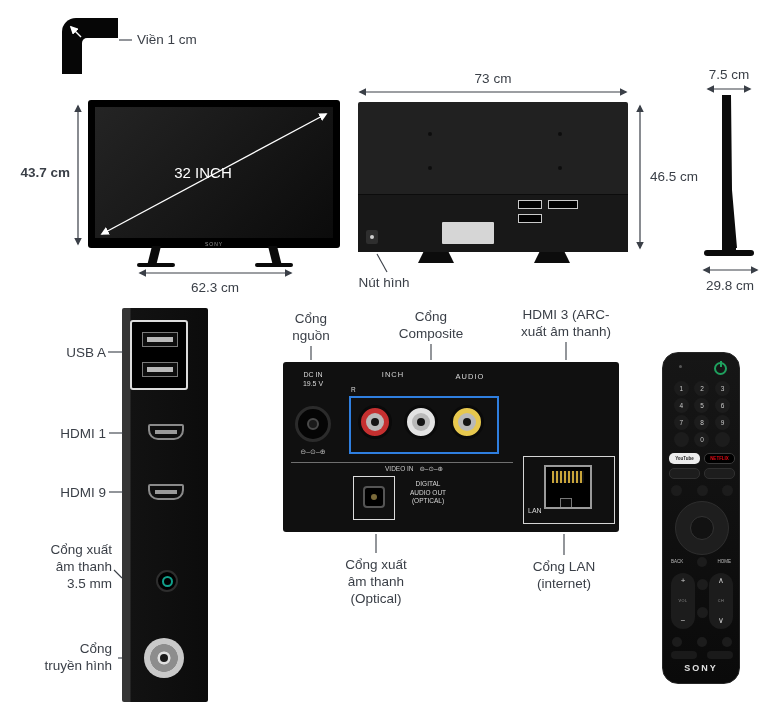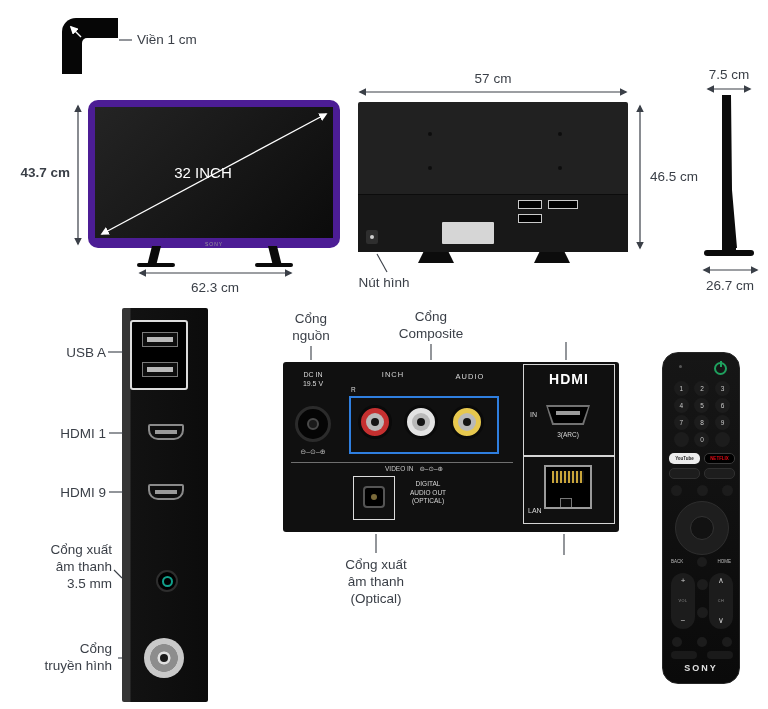--- a/index.html
+++ b/index.html
@@ -10,21 +10,21 @@
   .lbl { position:absolute; font-size:13.5px; color:#3a3f47; line-height:17px; z-index:40; }
   .lbl.c { text-align:center; }
   .lbl.r { text-align:right; }
   .lbl span { display:block; }
   #lines { position:absolute; left:0; top:0; z-index:50; pointer-events:none; }
   .dim  { stroke:#3a3f47; stroke-width:1.2; }
   .ldr  { stroke:#3a3f47; stroke-width:1.1; }
   .wline{ stroke:#ffffff; stroke-width:1.4; }
 
   
-  .tvfront { left:88px; top:100px; width:252px; height:148px; background:#4c1d95; border-radius:10px; }
+  .tvfront { left:88px; top:100px; width:252px; height:148px; background:#000000; border-radius:3px; }
   .leg { background:#0a0a0a; transform-origin:top center; }
   .foot { background:#0a0a0a; border-radius:2px; }
 
   
   .tvback { left:358px; top:102px; width:270px; height:150px; background:#212121; border-radius:2px; }
   .screw { width:4px; height:4px; border-radius:50%; background:#0d0d0d; }
   .cutout { border:1px solid #c9c9c9; background:#000; }
 
   
   .sidepanel { left:122px; top:308px; width:86px; height:394px; border-radius:2px;
@@ -116,31 +116,31 @@
     <div class="abs cutout" style="left:160px;top:98px;width:24px;height:9px;"></div>
     <div class="abs cutout" style="left:190px;top:98px;width:30px;height:9px;"></div>
     <div class="abs cutout" style="left:160px;top:112px;width:24px;height:9px;"></div>
     <div class="abs" style="left:84px;top:120px;width:52px;height:22px;background:#d6d6d6;border-radius:1px;"></div>
     <div class="abs" style="left:8px;top:128px;width:12px;height:14px;background:#2e2e2e;border-radius:2px;">
       <div class="abs" style="left:4px;top:5px;width:4px;height:4px;border-radius:50%;background:#cfcfcf;"></div>
     </div>
   </div>
   <div class="abs" style="left:418px;top:252px;width:36px;height:11px;background:#0c0c0c;clip-path:polygon(15% 0,85% 0,100% 100%,0 100%);"></div>
   <div class="abs" style="left:534px;top:252px;width:36px;height:11px;background:#0c0c0c;clip-path:polygon(15% 0,85% 0,100% 100%,0 100%);"></div>
-  <div class="lbl c" style="left:433px;top:70px;width:120px;">57 cm</div>
+  <div class="lbl c" style="left:433px;top:70px;width:120px;">73 cm</div>
   <div class="lbl" style="left:650px;top:168px;text-align:right;">46.5 cm</div>
   <div class="lbl c" style="left:336px;top:274px;width:96px;">Nút hình</div>
 
   <svg class="abs" style="left:698px;top:90px;" width="64" height="172">
     <path d="M24 5 L33 5 L34 100 L39 158 L24 158 Z" fill="#0b0b0b"></path>
     <rect x="6" y="160" width="50" height="6" rx="3" fill="#0b0b0b"></rect>
     <rect x="24" y="154" width="14" height="8" fill="#0b0b0b"></rect>
   </svg>
   <div class="lbl c" style="left:699px;top:66px;width:60px;">7.5 cm</div>
-  <div class="lbl c" style="left:696px;top:277px;width:68px;">26.7 cm</div>
+  <div class="lbl c" style="left:696px;top:277px;width:68px;">29.8 cm</div>
 
   <div class="abs sidepanel">
     <div class="abs" style="left:8px;top:12px;width:58px;height:70px;border:2px solid #dcdcdc;border-radius:3px;background:#000;">
       <div class="abs" style="left:10px;top:10px;width:36px;height:15px;background:#0d0d0d;border:1px solid #7a7a7a;">
         <div class="abs" style="left:4px;top:4px;right:4px;height:5px;background:#b9b9b9;"></div>
       </div>
       <div class="abs" style="left:10px;top:40px;width:36px;height:15px;background:#0d0d0d;border:1px solid #7a7a7a;">
         <div class="abs" style="left:4px;top:4px;right:4px;height:5px;background:#b9b9b9;"></div>
       </div>
     </div>
@@ -211,51 +211,50 @@
       <div class="abs" style="left:9px;top:9px;width:22px;height:22px;background:#000;border:2px solid #555;border-radius:4px;display:flex;align-items:center;justify-content:center;">
         <div style="width:6px;height:6px;border-radius:50%;background:#7a6a3a;"></div>
       </div>
     </div>
     <div class="wtxt" style="left:116px;top:118px;width:58px;text-align:center;font-size:6.5px;line-height:8.5px;">
       <span style="display:block;">DIGITAL</span>
       <span style="display:block;">AUDIO OUT</span>
       <span style="display:block;">(OPTICAL)</span>
     </div>
 
-    <div class="abs" style="left:240px;top:2px;width:92px;height:92px;border:1.5px solid #d5d5d5;">
-      <div class="wtxt" style="left:0;right:0;top:6px;text-align:center;font-size:14px;font-weight:bold;letter-spacing:1px;color:#fff;">HDMI</div>
-      <div class="wtxt" style="left:6px;top:46px;font-size:7px;">IN</div>
-      <div class="abs" style="left:22px;top:40px;width:44px;height:20px;background:#727272;clip-path:polygon(0 0,100% 0,86% 100%,14% 100%);">
-        <div class="abs" style="left:2px;top:2px;right:2px;bottom:2px;background:#000;clip-path:polygon(0 0,100% 0,86% 100%,14% 100%);"></div>
-        <div class="abs" style="left:10px;right:10px;top:6px;height:4px;background:#9a9a9a;"></div>
-      </div>
-      <div class="wtxt" style="left:20px;top:66px;width:48px;text-align:center;font-size:6.5px;">3(ARC)</div>
-    </div>
 
     <div class="abs" style="left:240px;top:94px;width:92px;height:68px;border:1.5px solid #d5d5d5;">
       <div class="abs" style="left:20px;top:8px;width:48px;height:44px;background:#000;border:2px solid #9a9a9a;">
         <div class="abs" style="left:6px;top:4px;width:32px;height:12px;background:repeating-linear-gradient(90deg,#c9a53a 0 2px,#101010 2px 4px);"></div>
         <div class="abs" style="left:14px;bottom:0;width:12px;height:9px;border:1px solid #777;border-bottom:none;background:#0a0a0a;"></div>
       </div>
       <div class="wtxt" style="left:4px;top:50px;font-size:7px;">LAN</div>
     </div>
   </div>
 
   <div class="lbl c" style="left:278px;top:310px;width:66px;">
     <span>Cổng</span>
     <span>nguồn</span>
   </div>
   <div class="lbl c" style="left:388px;top:308px;width:86px;">
     <span>Cổng</span>
     <span>Composite</span>
   </div>
+  <div class="lbl c" style="left:506px;top:306px;width:120px;">
+    <span>HDMI 3 (ARC-</span>
+    <span>xuất âm thanh)</span>
+  </div>
   <div class="lbl c" style="left:330px;top:556px;width:92px;">
     <span>Cổng xuất</span>
     <span>âm thanh</span>
     <span>(Optical)</span>
+  </div>
+  <div class="lbl c" style="left:514px;top:558px;width:100px;">
+    <span>Cổng LAN</span>
+    <span>(internet)</span>
   </div>
 
   <div class="abs remote">
     <div class="rbtn" style="left:16px;top:12px;width:3px;height:3px;background:#555;"></div>
     <div class="powerico" style="right:12px;top:9px;"></div>
 
     <div class="abs" style="left:8px;top:28px;width:62px;display:grid;grid-template-columns:repeat(3,1fr);row-gap:2px;justify-items:center;">
       <div class="dig">1</div>
       <div class="dig">2</div>
       <div class="dig">3</div>

